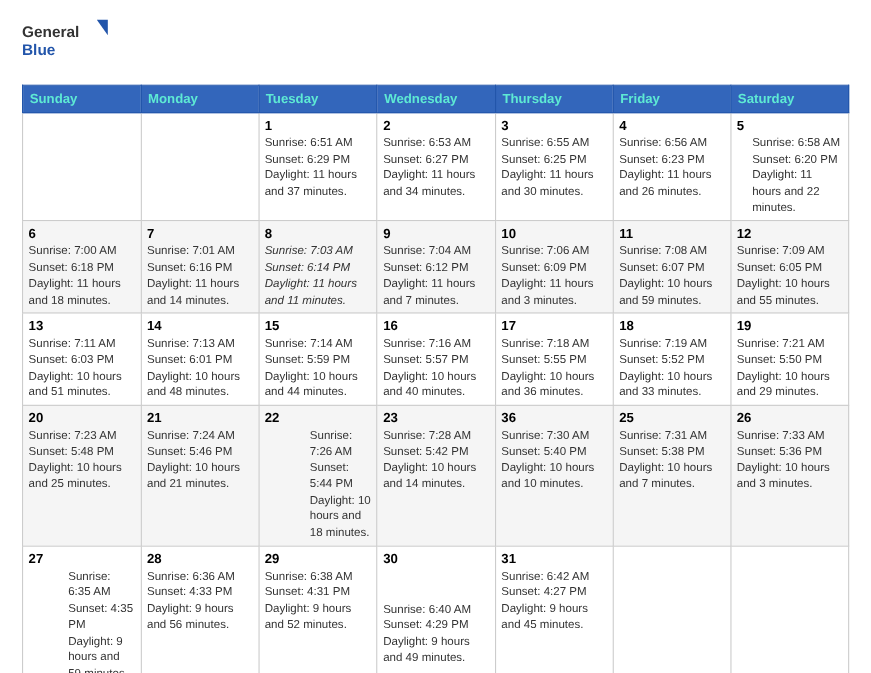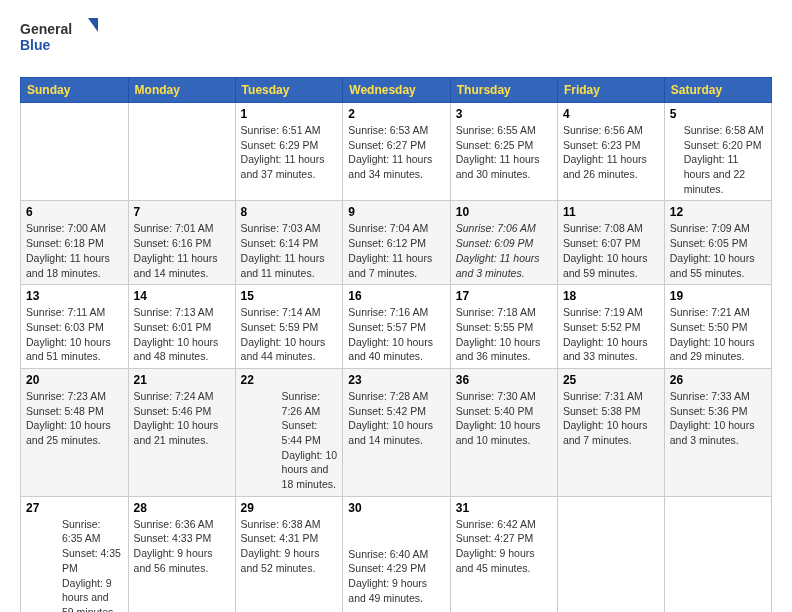--- a/index.html
+++ b/index.html
@@ -33,21 +33,21 @@
       font-size: 16px;
       color: #555;
     }
     .calendar {
       width: 100%;
       border-collapse: collapse;
       font-size: 11px;
     }
     .calendar th {
       background: #3366bb;
-      color: #fde047;
+      color: #5eead4;
       text-align: left;
       padding: 5px 6px;
       font-size: 12px;
       font-weight: bold;
       border: 1px solid #2255aa;
     }
     .calendar td {
       vertical-align: top;
       border: 1px solid #ccc;
       padding: 4px 5px;
@@ -148,33 +148,33 @@
 Daylight: 11 hours and 18 minutes.</div>
         </td>
         <td>
           <span class="day-num">7</span>
           <div class="day-info" style="white-space: pre-line;">Sunrise: 7:01 AM
 Sunset: 6:16 PM
 Daylight: 11 hours and 14 minutes.</div>
         </td>
         <td>
           <span class="day-num">8</span>
-          <div class="day-info" style="white-space: pre-line;">Sunrise: 7:03 AM
+          <div class="day-info" style="white-space: pre-line; font-style: italic;">Sunrise: 7:03 AM
 Sunset: 6:14 PM
 Daylight: 11 hours and 11 minutes.</div>
         </td>
         <td>
           <span class="day-num">9</span>
           <div class="day-info" style="white-space: pre-line;">Sunrise: 7:04 AM
 Sunset: 6:12 PM
 Daylight: 11 hours and 7 minutes.</div>
         </td>
         <td>
           <span class="day-num">10</span>
-          <div class="day-info" style="white-space: pre-line; font-style: italic;">Sunrise: 7:06 AM
+          <div class="day-info" style="white-space: pre-line;">Sunrise: 7:06 AM
 Sunset: 6:09 PM
 Daylight: 11 hours and 3 minutes.</div>
         </td>
         <td>
           <span class="day-num">11</span>
           <div class="day-info" style="white-space: pre-line;">Sunrise: 7:08 AM
 Sunset: 6:07 PM
 Daylight: 10 hours and 59 minutes.</div>
         </td>
         <td>

